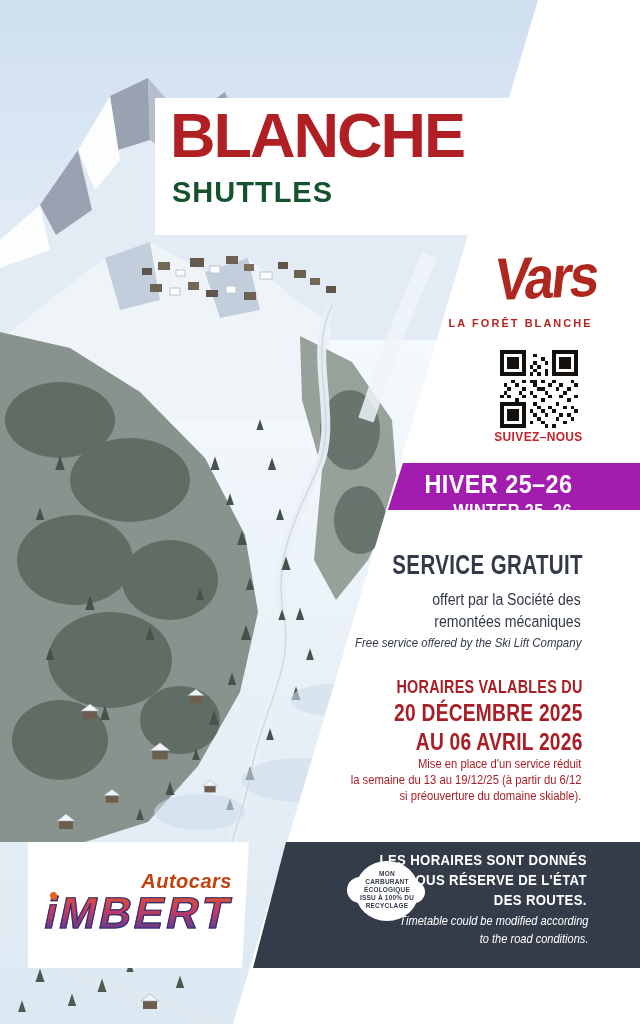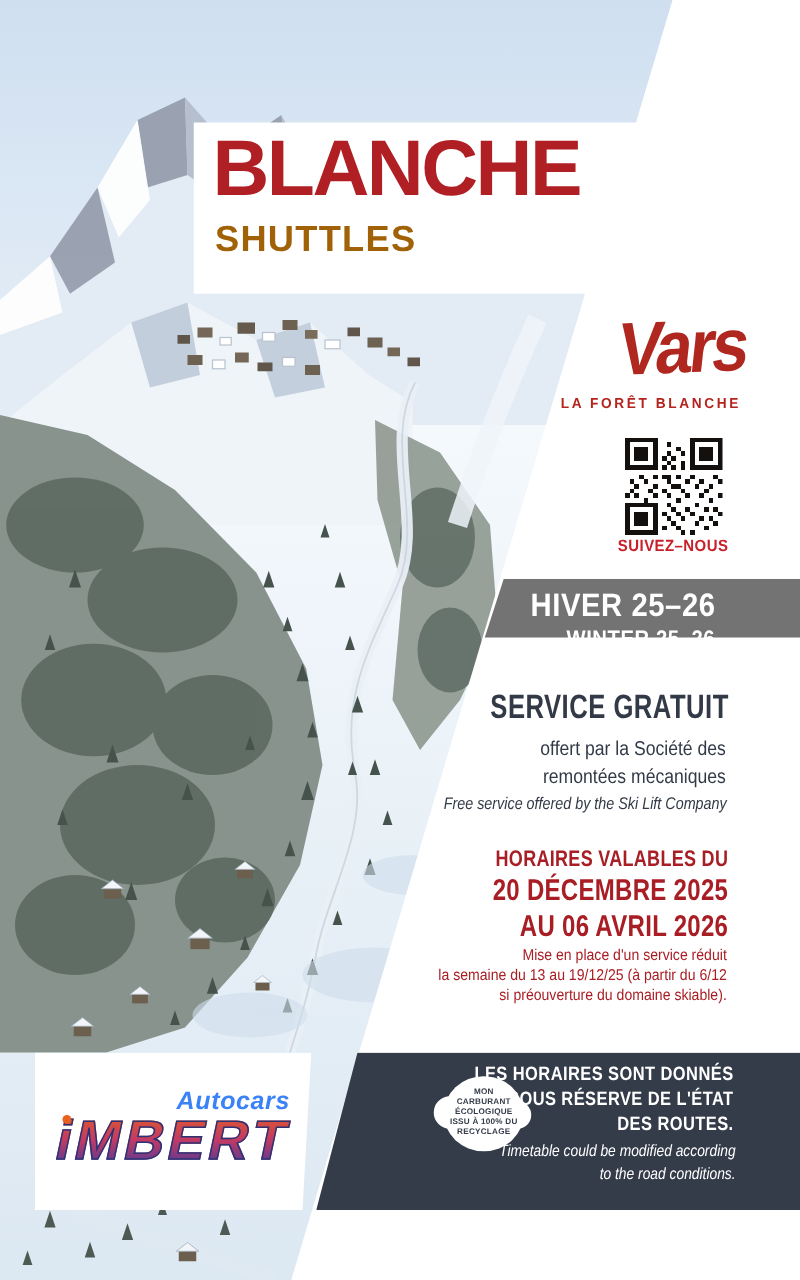--- a/index.html
+++ b/index.html
@@ -8,35 +8,35 @@
   .abs{position:absolute;}
   .photo{position:absolute;inset:0;width:640px;height:1024px;}
   
   .panel-main{position:absolute;inset:0;background:#ffffff;
               clip-path:polygon(538px 0,640px 0,640px 1024px,233px 1024px);}
   
   .title-block{position:absolute;left:155px;top:98px;width:485px;height:137px;background:#ffffff;}
   .navettes{left:170px;top:104px;font-size:63px;font-weight:800;letter-spacing:-2px;
             color:#B01F24;line-height:1;}
   .shuttles{left:172px;top:178px;font-size:29px;font-weight:800;letter-spacing:1px;
-            color:#a16207;line-height:1;}
+            color:#14532d;line-height:1;}
   
   .vars-wrap{right:45px;top:246px;text-align:right;}
   .vars-word{display:inline-block;font-size:60px;line-height:1;font-weight:800;color:#B0271F;
              transform:skewX(-8deg) scaleX(.88) rotate(-2deg);transform-origin:100% 80%;
              letter-spacing:-3px;}
   .vars-tag{right:47px;top:317px;font-size:11.5px;font-weight:700;letter-spacing:2.2px;
             color:#B3241E;transform:scaleX(.95);transform-origin:100% 0;}
   
   .qr{left:500px;top:350px;width:78px;height:78px;background:#ffffff;}
   .qr svg{width:100%;height:100%;display:block;}
   .qr-label{left:470px;top:429px;width:137px;text-align:center;font-size:13px;font-weight:800;
             letter-spacing:.4px;color:#C8202A;transform:scaleX(.92);transform-origin:50% 0;}
   
-  .banner{left:370px;top:463px;width:270px;height:47px;background:#737373;
+  .banner{left:370px;top:463px;width:270px;height:47px;background:#a21caf;
           clip-path:polygon(33px 0,270px 0,270px 65px,12px 65px);}
   .banner-l1{position:absolute;right:68px;top:6px;font-size:26px;font-weight:800;color:#ffffff;
              letter-spacing:.5px;transform:scaleX(.9);transform-origin:100% 0;white-space:nowrap;}
   .banner-l2{position:absolute;right:68px;top:38px;font-size:18px;font-weight:800;color:#ffffff;
              letter-spacing:.5px;transform:scaleX(.9);transform-origin:100% 0;white-space:nowrap;}
   
   .service-h{right:57px;top:550px;font-size:27px;font-weight:800;color:#333A47;white-space:nowrap;
              transform:scaleX(.76);transform-origin:100% 0;letter-spacing:.5px;}
   .service-lines{right:59px;top:589px;font-size:16px;color:#333A47;line-height:22px;
                  text-align:right;transform:scaleX(.88);transform-origin:100% 0;white-space:nowrap;}
@@ -48,21 +48,21 @@
   .v-h{font-size:18px;font-weight:800;line-height:22px;letter-spacing:.3px;}
   .v-d{font-size:24px;font-weight:800;line-height:29px;letter-spacing:.3px;}
   .v-note{right:59px;top:756px;font-size:12.5px;line-height:16px;color:#A81E24;text-align:right;
           transform:scaleX(.9);transform-origin:100% 0;white-space:nowrap;}
   
   .band{left:0;top:842px;width:640px;height:126px;background:#343B49;
         clip-path:polygon(286px 0,640px 0,640px 126px,253px 126px);}
   .imbert-panel{left:28px;top:842px;width:222px;height:126px;background:#ffffff;
                 clip-path:polygon(0 0,221px 0,214px 126px,0 126px);}
   .autocars{position:absolute;right:18px;top:28px;font-size:20px;font-weight:700;
-            font-style:italic;color:#3b82f6;letter-spacing:.5px;}
+            font-style:italic;color:#c2410c;letter-spacing:.5px;}
   .imbert{position:absolute;left:12px;top:46px;font-size:44px;font-weight:800;
           letter-spacing:3px;color:#8a3570;transform:skewX(-12deg);transform-origin:0 100%;
           -webkit-text-stroke:1.2px #2B3374;}
   @supports ((-webkit-background-clip:text) or (background-clip:text)){
     .imbert{background:linear-gradient(180deg,#E25A28 4%,#C23A64 48%,#4C3A99 92%);
             -webkit-background-clip:text;background-clip:text;color:transparent;}
   }
   .idot{position:absolute;left:22px;top:50px;width:7px;height:7px;border-radius:50%;
         background:#E8611F;}
   

